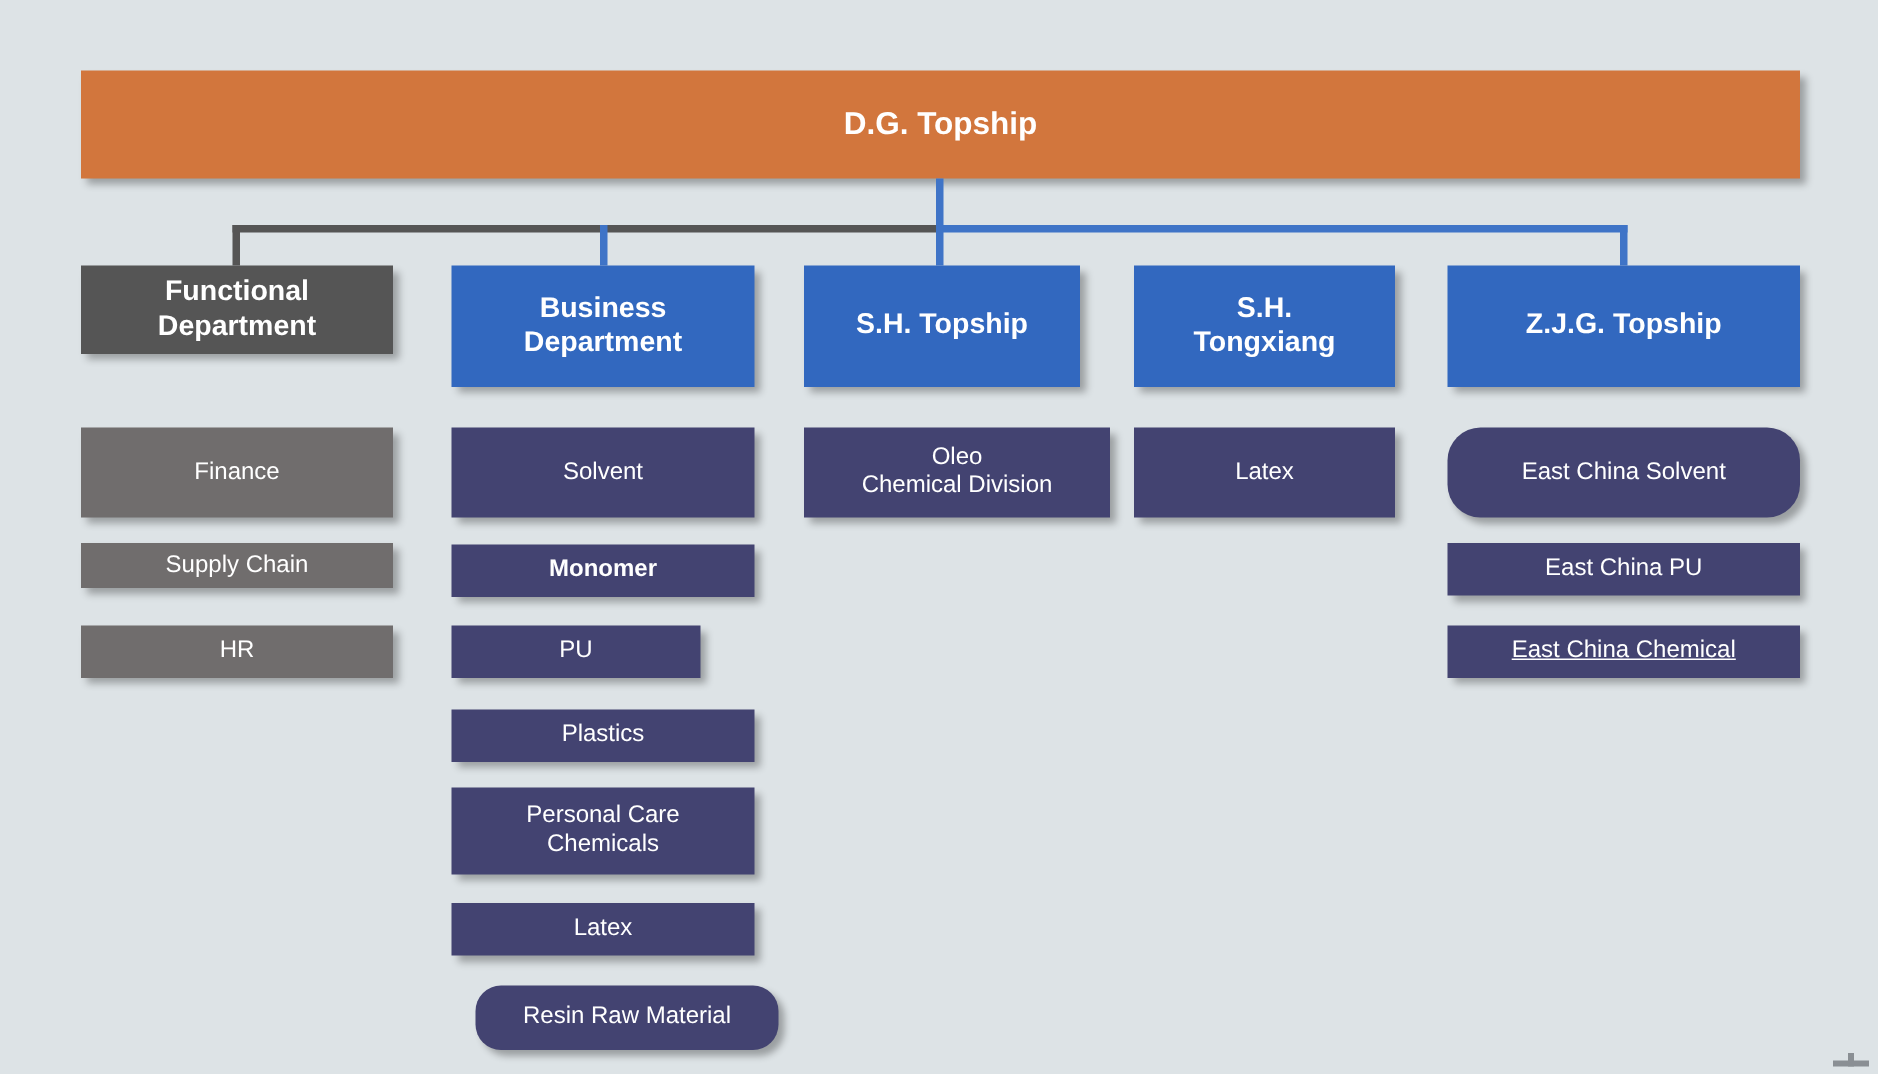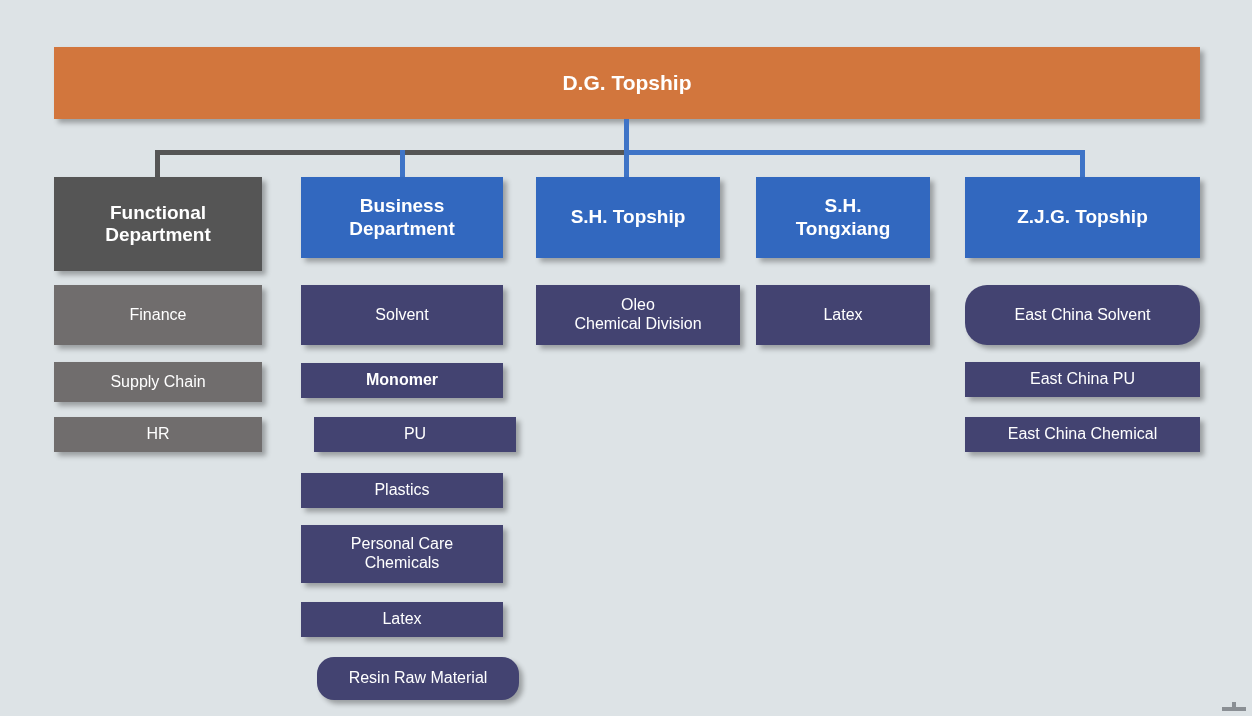--- a/index.html
+++ b/index.html
@@ -107,53 +107,53 @@
   <div class="conn conn-blue" style="left:624px; top:150px; width:461px; height:5px;"></div>
 
   <div class="conn conn-gray" style="left:155px; top:150px; width:5px; height:27px;"></div>
 
   <div class="conn conn-blue" style="left:400px; top:150px; width:5px; height:27px;"></div>
 
   <div class="conn conn-blue" style="left:624px; top:150px; width:5px; height:27px;"></div>
 
   <div class="conn conn-blue" style="left:1080px; top:150px; width:5px; height:27px;"></div>
 
-  <div class="box div-box gray" style="left:54px; top:177px; width:208px; height:94px;">Functional
+  <div class="box div-box gray" style="left:54px; top:177px; width:208px; height:59px;">Functional
 Department</div>
 
   <div class="box div-box" style="left:301px; top:177px; width:202px; height:81px;">Business
 Department</div>
 
   <div class="box div-box" style="left:536px; top:177px; width:184px; height:81px;">S.H. Topship</div>
 
   <div class="box div-box" style="left:756px; top:177px; width:174px; height:81px;">S.H.
 Tongxiang</div>
 
   <div class="box unit-box gray" style="left:54px; top:285px; width:208px; height:60px;">Finance</div>
 
   <div class="box div-box" style="left:965px; top:177px; width:235px; height:81px;">Z.J.G. Topship</div>
-  <div class="box unit-box gray" style="left:54px; top:362px; width:208px; height:40px;">Supply Chain</div>
+  <div class="box unit-box gray" style="left:54px; top:362px; width:208px; height:30px;">Supply Chain</div>
   <div class="box unit-box gray" style="left:54px; top:417px; width:208px; height:35px;">HR</div>
 
   <div class="box unit-box" style="left:301px; top:285px; width:202px; height:60px;">Solvent</div>
   <div class="box unit-box" style="left:301px; top:363px; width:202px; height:35px;font-weight:bold;">Monomer</div>
-  <div class="box unit-box" style="left:301px; top:417px; width:202px; height:35px;margin-left:13px;">PU</div>
+  <div class="box unit-box" style="left:301px; top:417px; width:166px; height:35px;">PU</div>
   <div class="box unit-box" style="left:301px; top:473px; width:202px; height:35px;">Plastics</div>
   <div class="box unit-box" style="left:301px; top:525px; width:202px; height:58px;">Personal Care
 Chemicals</div>
   <div class="box unit-box" style="left:301px; top:602px; width:202px; height:35px;">Latex</div>
   <div class="box unit-box" style="left:317px; top:657px; width:202px; height:43px;border-radius:17px;">Resin Raw Material</div>
 
   <div class="box unit-box" style="left:536px; top:285px; width:204px; height:60px;">Oleo
 Chemical  Division</div>
 
   <div class="box unit-box" style="left:756px; top:285px; width:174px; height:60px;">Latex</div>
 
   <div class="box unit-box" style="left:965px; top:285px; width:235px; height:60px;border-radius:22px;">East China Solvent</div>
   <div class="box unit-box" style="left:965px; top:362px; width:235px; height:35px;">East China PU</div>
-  <div class="box unit-box" style="left:965px; top:417px; width:235px; height:35px;">East China Chemical</div>
+  <div class="box unit-box" style="left:965px; top:417px; width:235px; height:35px;text-decoration:underline;">East China Chemical</div>
 
   <div class="page-marker">
     <div class="pm-bar"></div>
     <div class="pm-stem"></div>
   </div>
 
 </div>
 
 </body></html>

